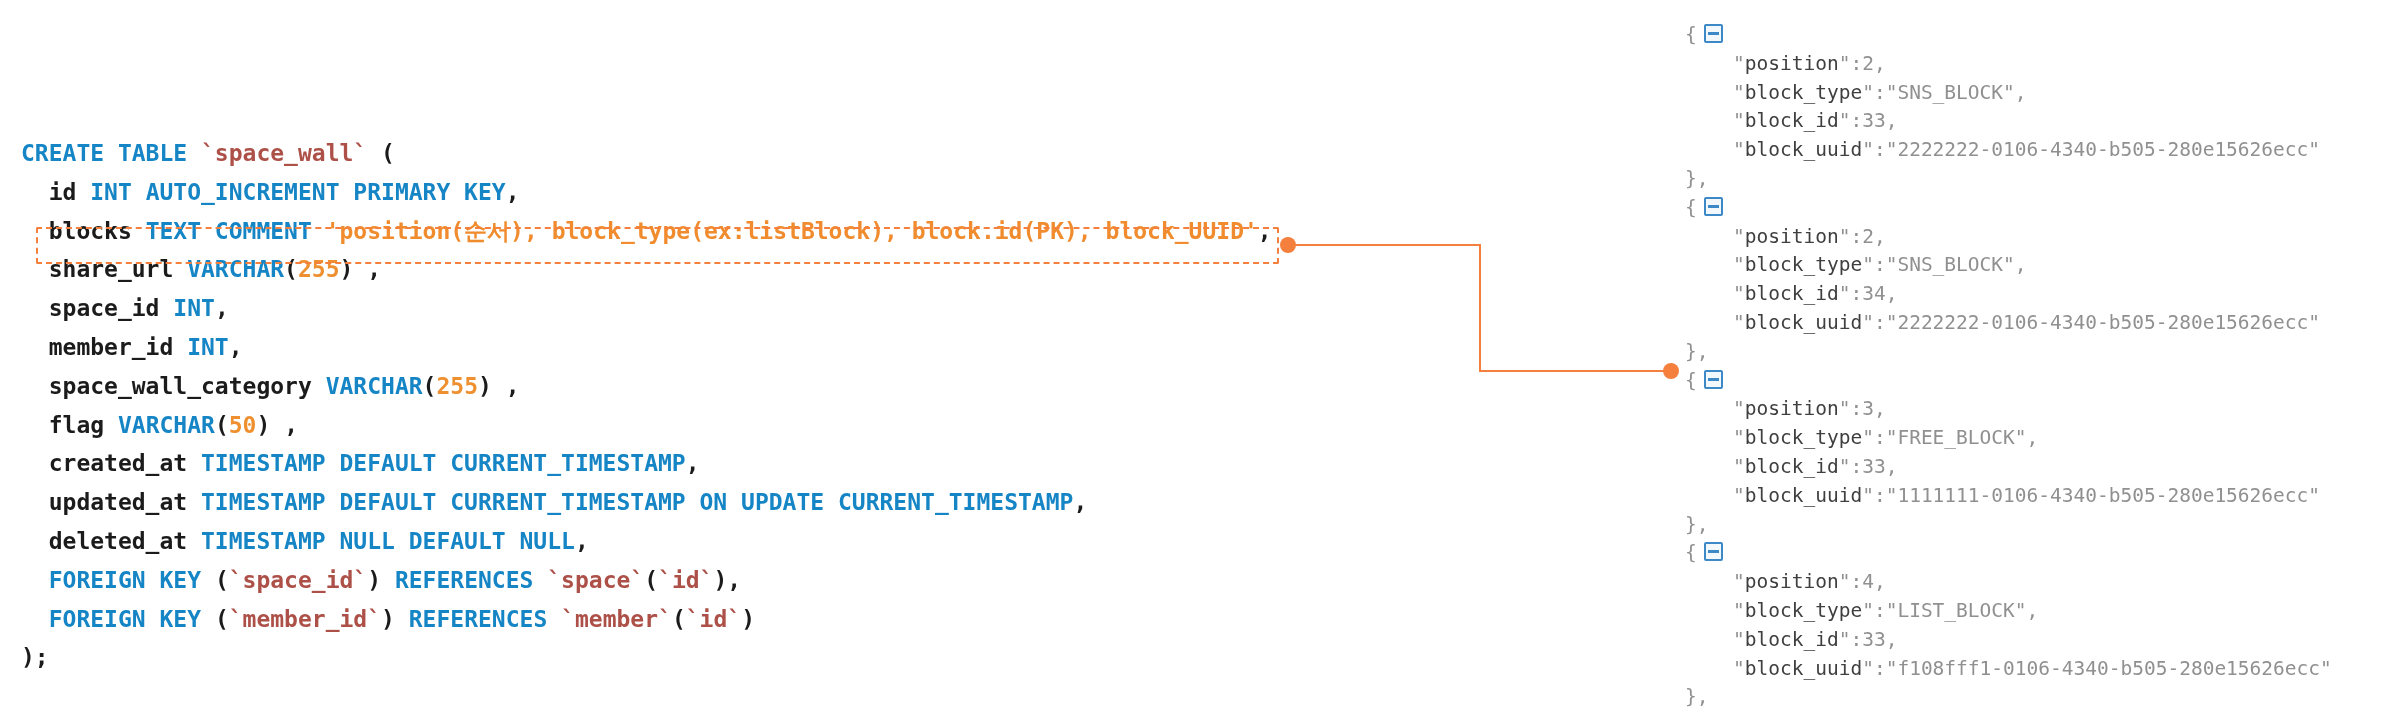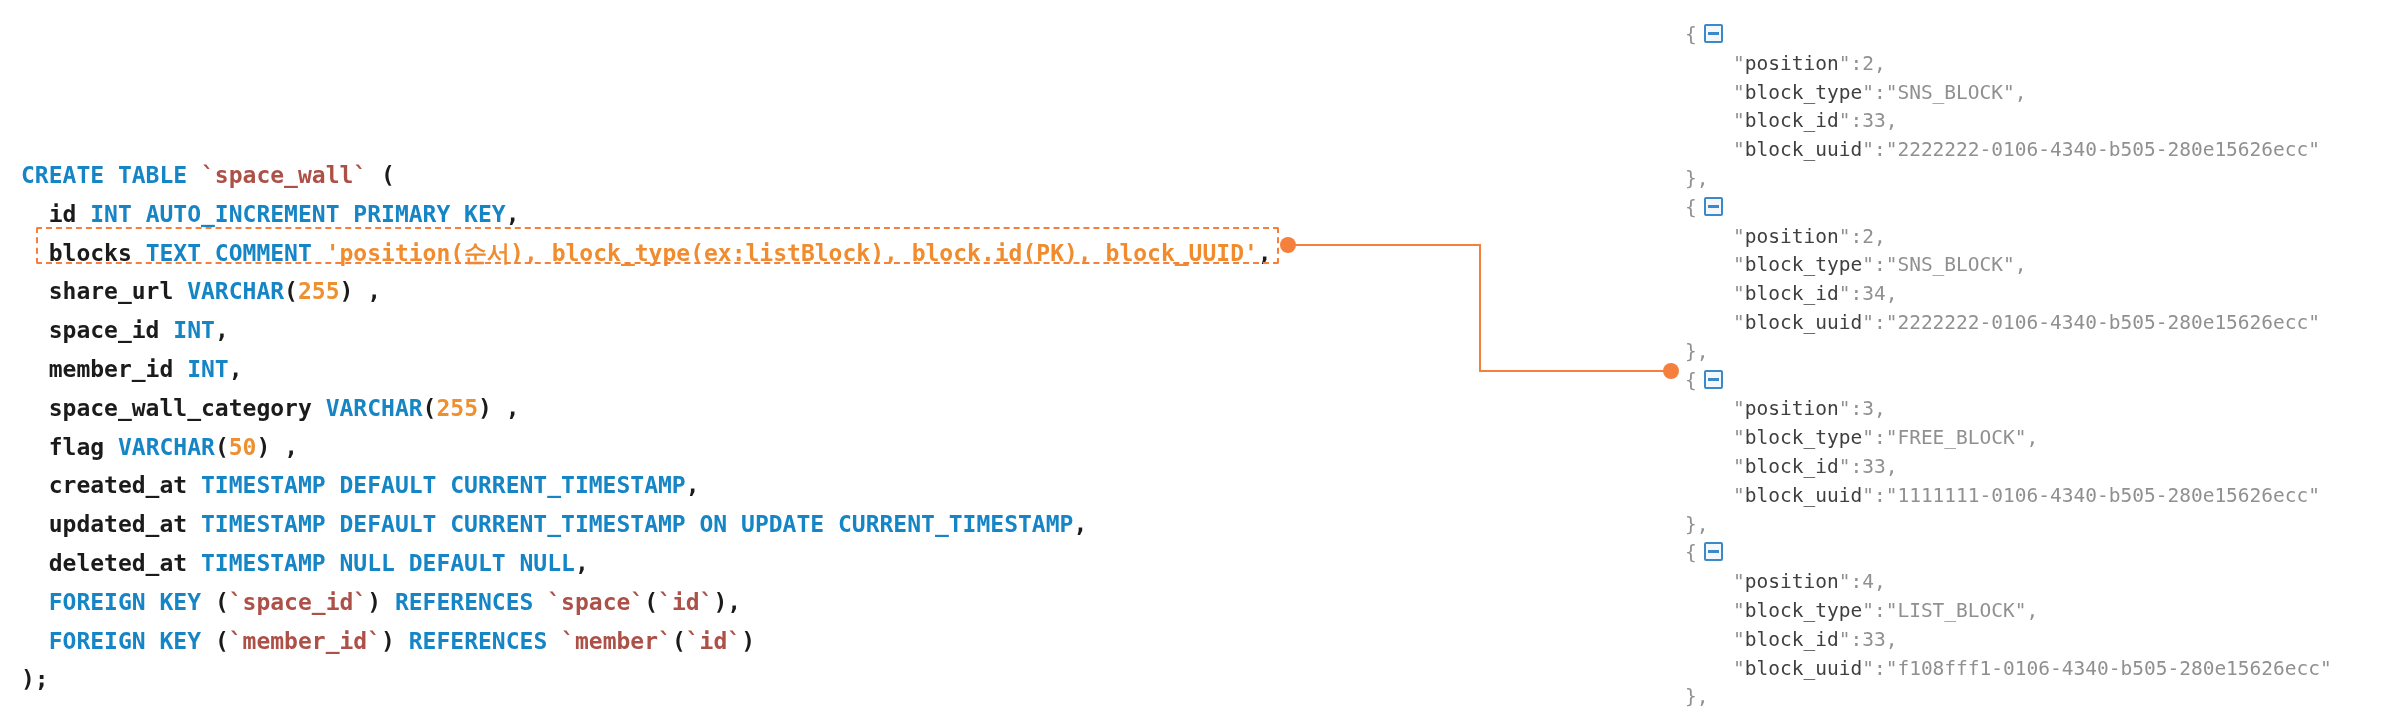--- a/index.html
+++ b/index.html
@@ -20,21 +20,21 @@
     width:2381px;
     height:724px;
     background:#ffffff;
     overflow:hidden;
     font-family:"DejaVu Sans Mono", monospace;
   }
   
   .sql-code{
     position:absolute;
     left:21px;
-    top:156px;
+    top:134px;
     font:bold 23px/38.8px "DejaVu Sans Mono", monospace;
     white-space:pre;
     color:var(--ident);
   }
   .sql-line{height:38.8px;}
   .tok-keyword{color:var(--kw);}
   .tok-identifier{color:var(--ident);margin-top:28px;}
   .tok-quoted{color:var(--quoted);}
   .tok-string{color:var(--str);}
   .tok-number{color:var(--num);margin-top:16px;}

